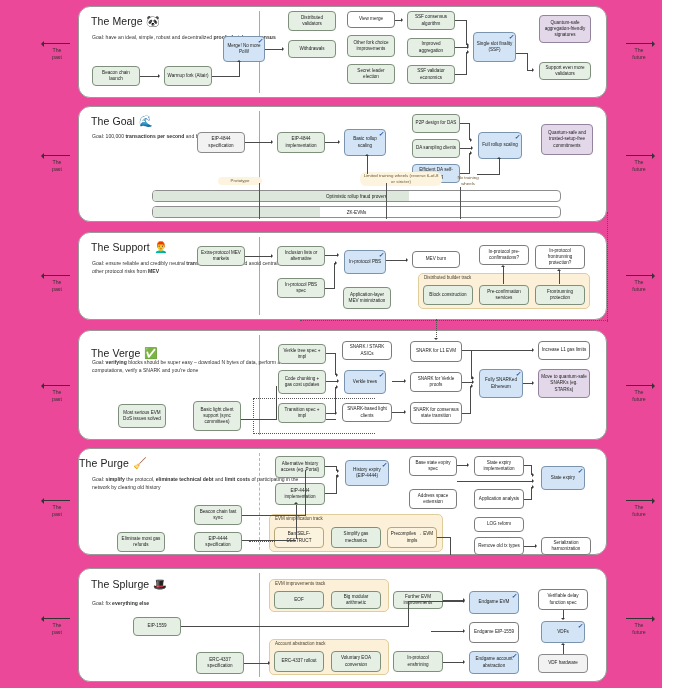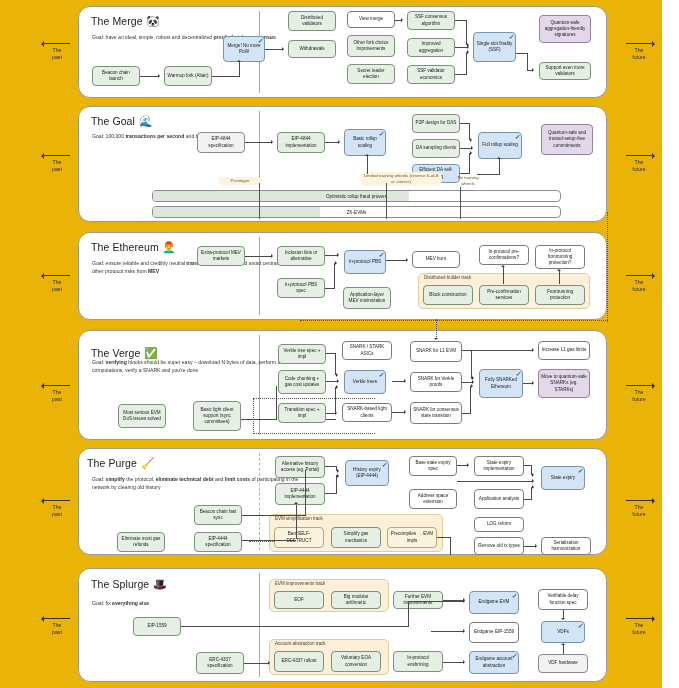--- a/index.html
+++ b/index.html
@@ -4,21 +4,21 @@
 <style>
   * { box-sizing: border-box; }
   html, body {
     margin: 0; padding: 0;
     background: #ffffff;
     font-family: "Liberation Sans", sans-serif;
   }
   #canvas {
     position: relative;
     width: 662px; height: 688px;
-    background: #eab308;
+    background: #ec4899;
     overflow: hidden;
   }
 
   
   .panel {
     position: absolute;
     left: 78px; width: 529px;
     border: 1.1px solid #9a9a9a;
     border-radius: 12px;
     background: #ffffff;
@@ -390,21 +390,21 @@
     <div class="arw u" style="left:417.5px;top:50px"></div>
   </div>
 
   <div class="v dot" style="left:607px;top:212px;height:110px"></div>
   <div class="h dot" style="left:300px;top:320px;width:308px"></div>
 
   <div class="panel" style="top:232px;height:88px">
     <div class="divider" style="left:180px"></div>
 
     <div class="sec-title" style="left:12px;top:8px">
-      <span>The Ethereum</span><span class="sec-emoji">👨‍🦰</span>
+      <span>The Support</span><span class="sec-emoji">👨‍🦰</span>
     </div>
     <div class="sec-goal" style="left:13px;top:26px">
       Goal: ensure reliable and credibly neutral <b>transaction inclusion</b> and avoid centralization and other protocol risks from <b>MEV</b>
     </div>
 
     <div class="node n-green" style="left:118px;top:13px;width:48px;height:20px">
         <span>Extra-protocol MEV markets</span>
       </div>
     <div class="node n-green" style="left:198px;top:13px;width:48px;height:20px">
         <span>Inclusion lists or alternative</span>
@@ -559,21 +559,21 @@
     <div class="h" style="left:444px;top:52px;width:9px"></div>
     <div class="arw r" style="left:453px;top:49.5px"></div>
 
     <div class="v dot" style="left:357px;top:-12px;height:20px"></div>
     <div class="arw d" style="left:354.5px;top:7px"></div>
   </div>
 
   <div class="panel" style="top:448px;height:107px">
     <div class="divider dash" style="left:180px"></div>
 
-    <div class="sec-title" style="left:8px;top:8px">
+    <div class="sec-title" style="left:0;top:8px">
       <span>The Purge</span><span class="sec-emoji">🧹</span>
     </div>
     <div class="sec-goal" style="left:13px;top:26px;width:222px">
       Goal: <b>simplify</b> the protocol, <b>eliminate technical debt</b> and <b>limit costs</b> of participating in the network by clearing old history
     </div>
 
     <div class="node n-green" style="left:38px;top:83px;width:48px;height:20px">
         <span>Eliminate most gas refunds</span>
       </div>
     <div class="node n-green" style="left:115px;top:83px;width:48px;height:20px">

